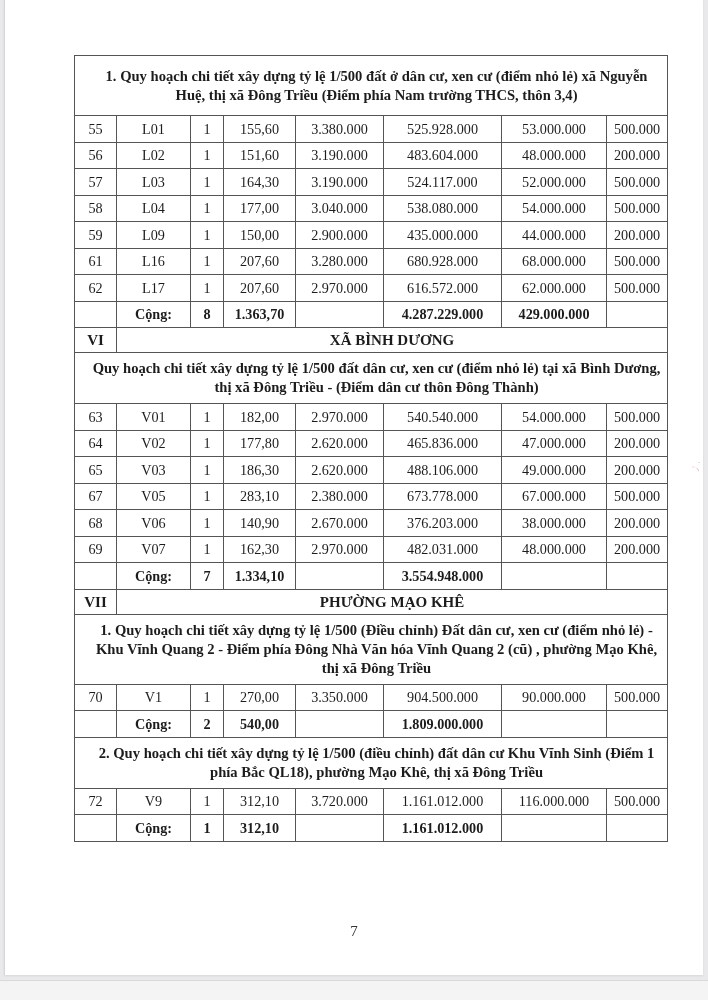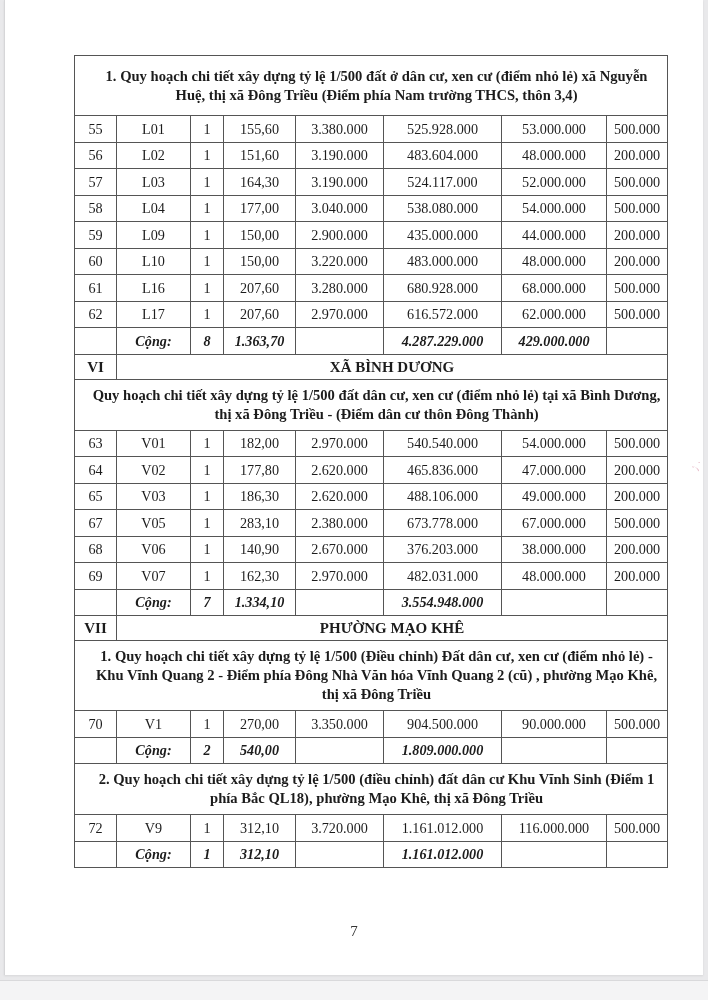--- a/index.html
+++ b/index.html
@@ -39,21 +39,21 @@
   }
   table.land td.heading {
     font-weight: bold;
     white-space: normal;
     line-height: 19px;
     padding: 6px 6px 6px 17px;
     font-size: 14.6px;
   }
   tr.h1 td.heading { padding-top: 11px; padding-bottom: 10px; }
   tr.section td { font-weight: bold; font-size: 15px; height: 24px; }
-  tr.total td { font-weight: bold; font-style: italic; }
+  tr.total td { font-weight: bold; }
   .page-number {
     position: absolute; left: 0; width: 708px; top: 923px;
     text-align: center; font-size: 15px; color: #333;
   }
   .bleed {
     position: absolute; left: 690px; top: 462px;
     color: #e6b8c6; font-size: 8px;
     writing-mode: vertical-rl;
   }
 </style>
@@ -121,30 +121,20 @@
         <td>59</td>
         <td>L09</td>
         <td>1</td>
         <td>150,00</td>
         <td>2.900.000</td>
         <td>435.000.000</td>
         <td>44.000.000</td>
         <td>200.000</td>
       </tr>
       <tr>
-        <td>60</td>
-        <td>L10</td>
-        <td>1</td>
-        <td>150,00</td>
-        <td>3.220.000</td>
-        <td>483.000.000</td>
-        <td>48.000.000</td>
-        <td>200.000</td>
-      </tr>
-      <tr>
         <td>61</td>
         <td>L16</td>
         <td>1</td>
         <td>207,60</td>
         <td>3.280.000</td>
         <td>680.928.000</td>
         <td>68.000.000</td>
         <td>500.000</td>
       </tr>
       <tr>

